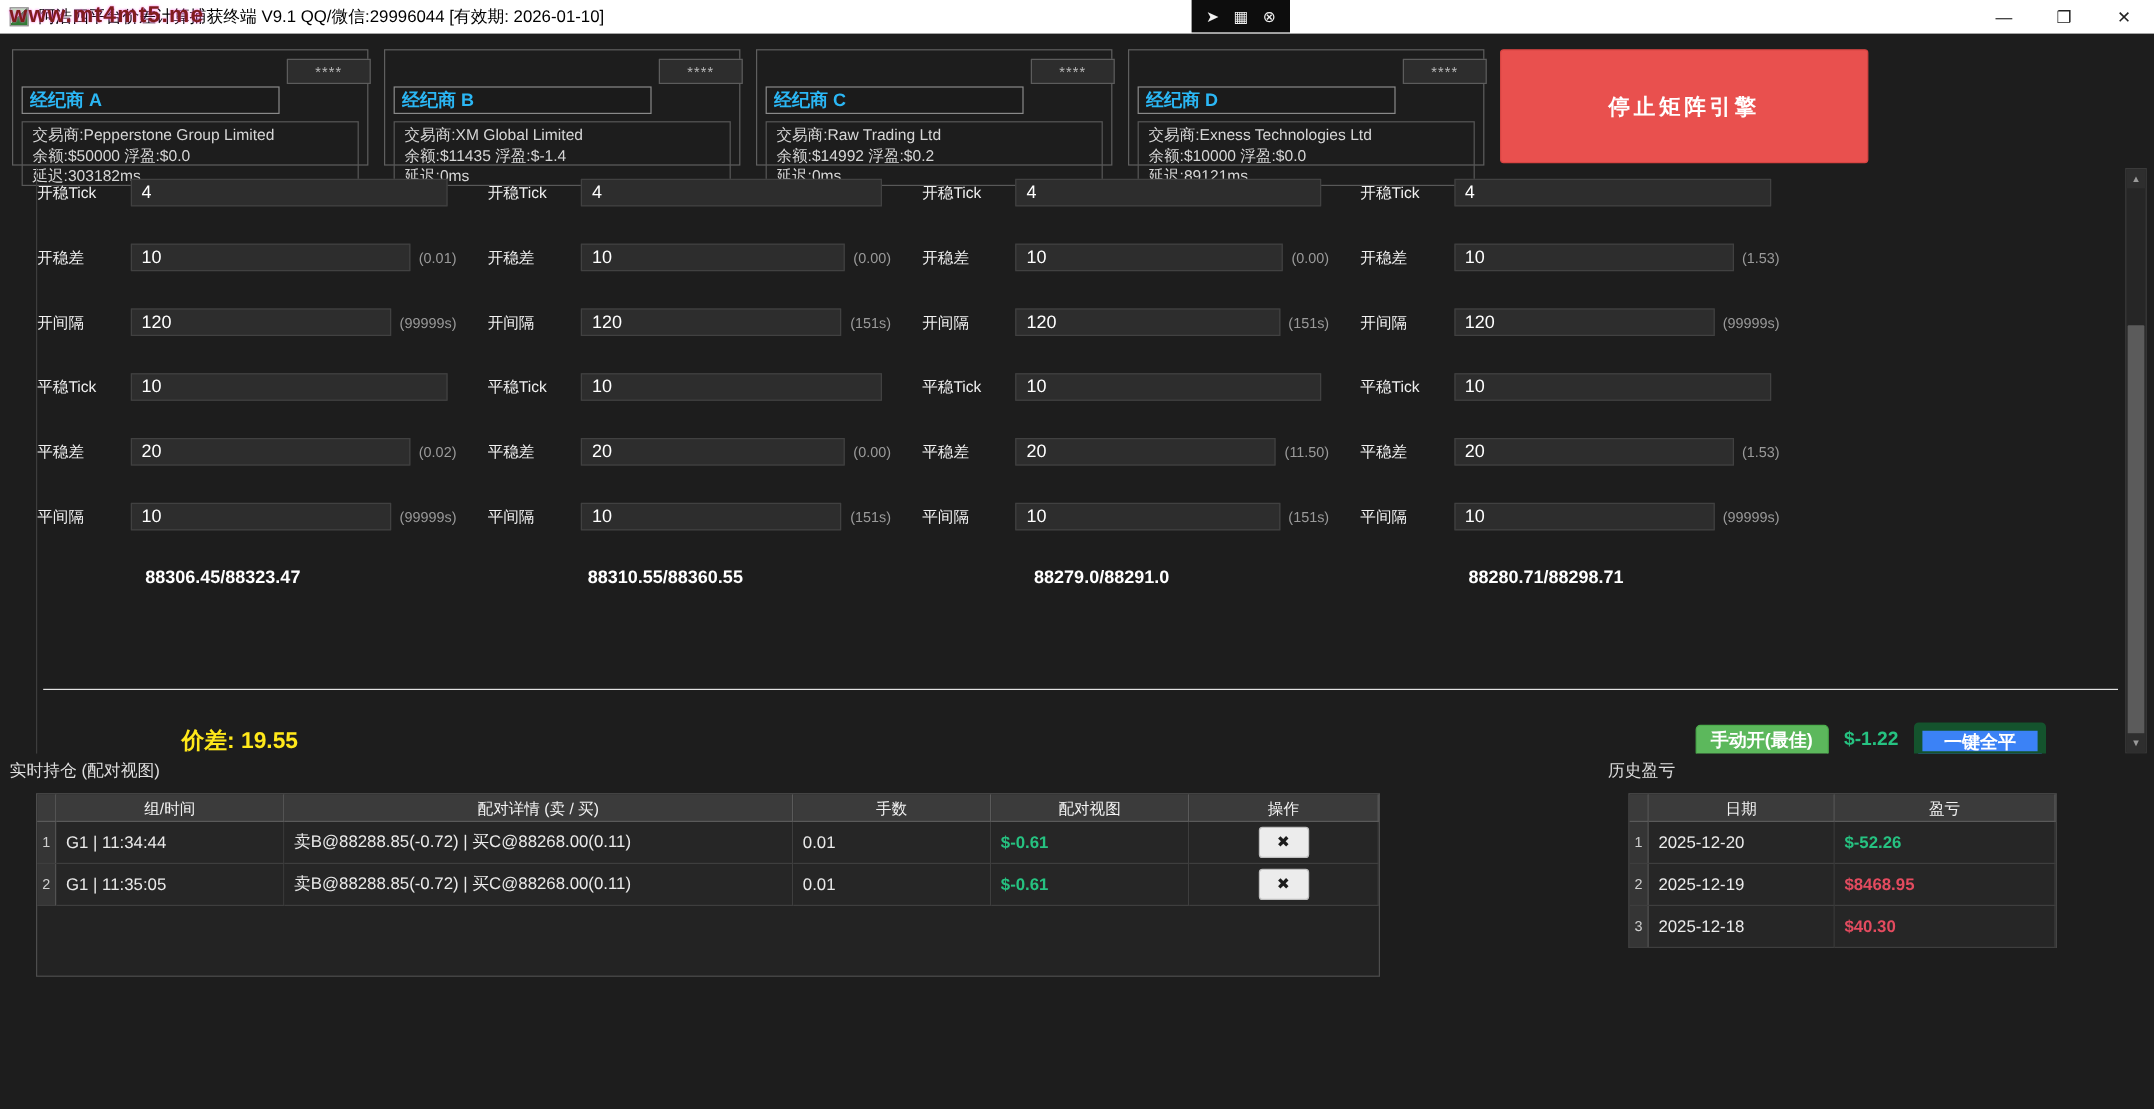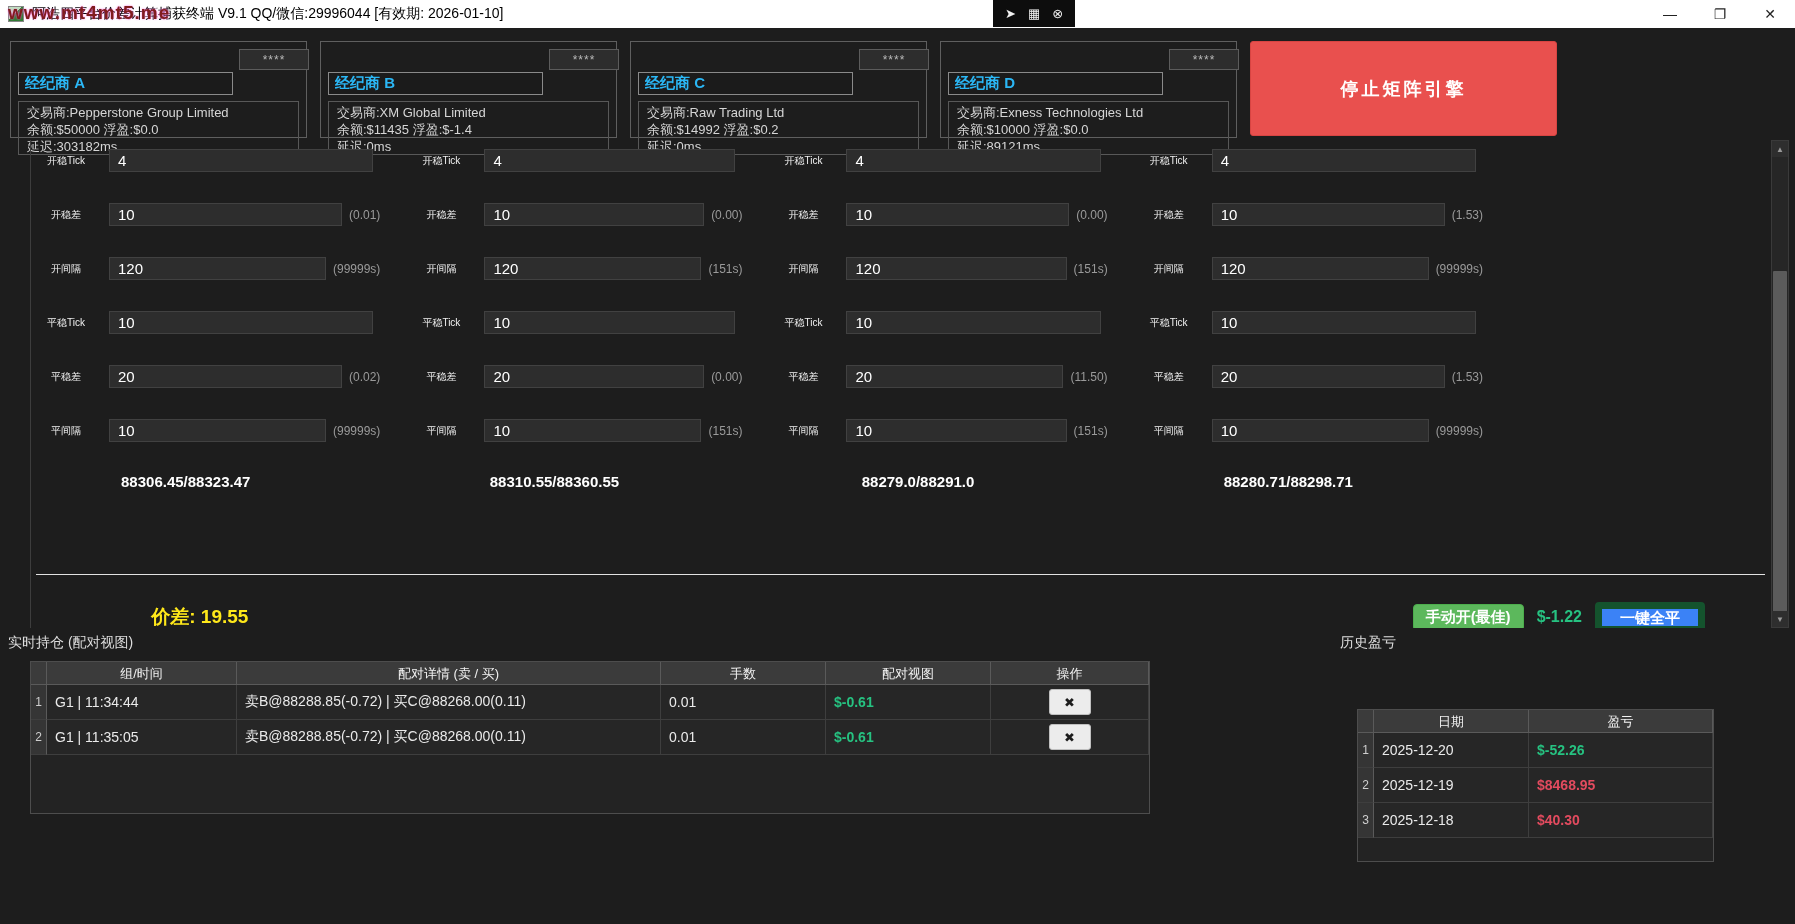--- a/index.html
+++ b/index.html
@@ -37,21 +37,21 @@
   .stop-wrap { width:307px; }
   .stop-btn { width:100%; height:95px; background:#e9504e; border:1px solid #d84442; border-radius:3px;
     color:#fff; font-size:18px; font-weight:bold; letter-spacing:3px; cursor:pointer;
     font-family:"Liberation Sans","DejaVu Sans",sans-serif; }
   
   .scroll-region { position:relative; height:488px; overflow:hidden; margin-top:2px;
     border-left:1px solid #3d3d3d; margin-left:30px; padding-left:0; }
   .params-grid { display:flex; width:1478px; padding-top:9px; }
   .param-col { flex:1; padding-right:26px; }
   .param-row { display:flex; align-items:center; height:23px; margin-bottom:31px; }
-  .p-label { width:78px; text-align:center; font-size:10px; color:#f0f0f0; padding-right:8px; white-space:nowrap; }
+  .p-label { width:78px; text-align:left; font-size:13px; color:#f0f0f0; padding-right:8px; white-space:nowrap; }
   .p-input { flex:1; height:23px; background:#2d2d2d; border:1px solid #414141; color:#fff;
     font-size:15px; padding:0 8px; font-family:"Liberation Sans","DejaVu Sans",sans-serif; }
   .p-suffix { font-size:12px; color:#9a9a9a; margin-left:7px; min-width:0; white-space:nowrap; }
   .quote { text-align:center; font-size:15px; font-weight:bold; color:#fff; margin-top:8px; padding-right:40px; }
   .hdivider { height:1px; background:#e2e2e2; margin:84px 30px 0 5px; }
   .status-row { display:flex; align-items:center; margin-top:11px; padding-left:8px; }
   .best-text { color:#00e1ff; font-size:16px; font-weight:bold;margin-top:41px; }
   .spread-text { color:#ffe81a; font-size:19px; font-weight:bold; margin-left:10px; }
   .status-right { margin-left:auto; display:flex; align-items:center; gap:13px; margin-right:90px; }
   .manual-btn { background:#5cb85c; border:1px solid #4cae4c; border-radius:4px; color:#fff;
@@ -67,21 +67,21 @@
     justify-content:center; font-size:8px; color:#9a9a9a; background:#2e2e2e; }
   .vs-up { top:0; } .vs-down { bottom:0; }
   .vs-thumb { position:absolute; left:1px; width:14px; top:130px; height:342px; background:#5b5b5b; border-radius:1px; }
   
   .bottom { position:relative; height:290px; margin-top:6px; }
   .section-label { position:absolute; top:0; font-size:14px; color:#dedede; }
   .lbl-positions { left:8px; }
   .lbl-history { left:1340px; }
   .panel { position:absolute; top:27px; background:#232323; border:1px solid #4d4d4d; }
   .positions-panel { left:30px; width:1120px; height:153px; }
-  .history-panel { left:1357px; width:357px; height:153px;margin-top:48px; }
+  .history-panel { left:1357px; width:357px; height:129px; }
   .grid-table { display:grid; width:100%; }
   .pos-grid { grid-template-columns:16px 190px 424px 165px 165px 1fr; }
   .his-grid { grid-template-columns:16px 155px 1fr; }
   .th { background:#3b3b3b; color:#f2f2f2; font-size:13px; text-align:center; padding:3px 0;
     border-right:1px solid #5a5a5a; border-bottom:1px solid #5a5a5a; height:23px; }
   .td { height:35px; display:flex; align-items:center; padding:0 8px; font-size:14px; color:#eaeaea;
     border-right:1px solid #3e3e3e; border-bottom:1px solid #3e3e3e; background:#262626; white-space:nowrap; overflow:hidden; }
   .td-num { justify-content:center; padding:0; background:#353535; color:#cfcfcf; font-size:12px;
     border-right:1px solid #5a5a5a; }
   .td-center { justify-content:center; }

